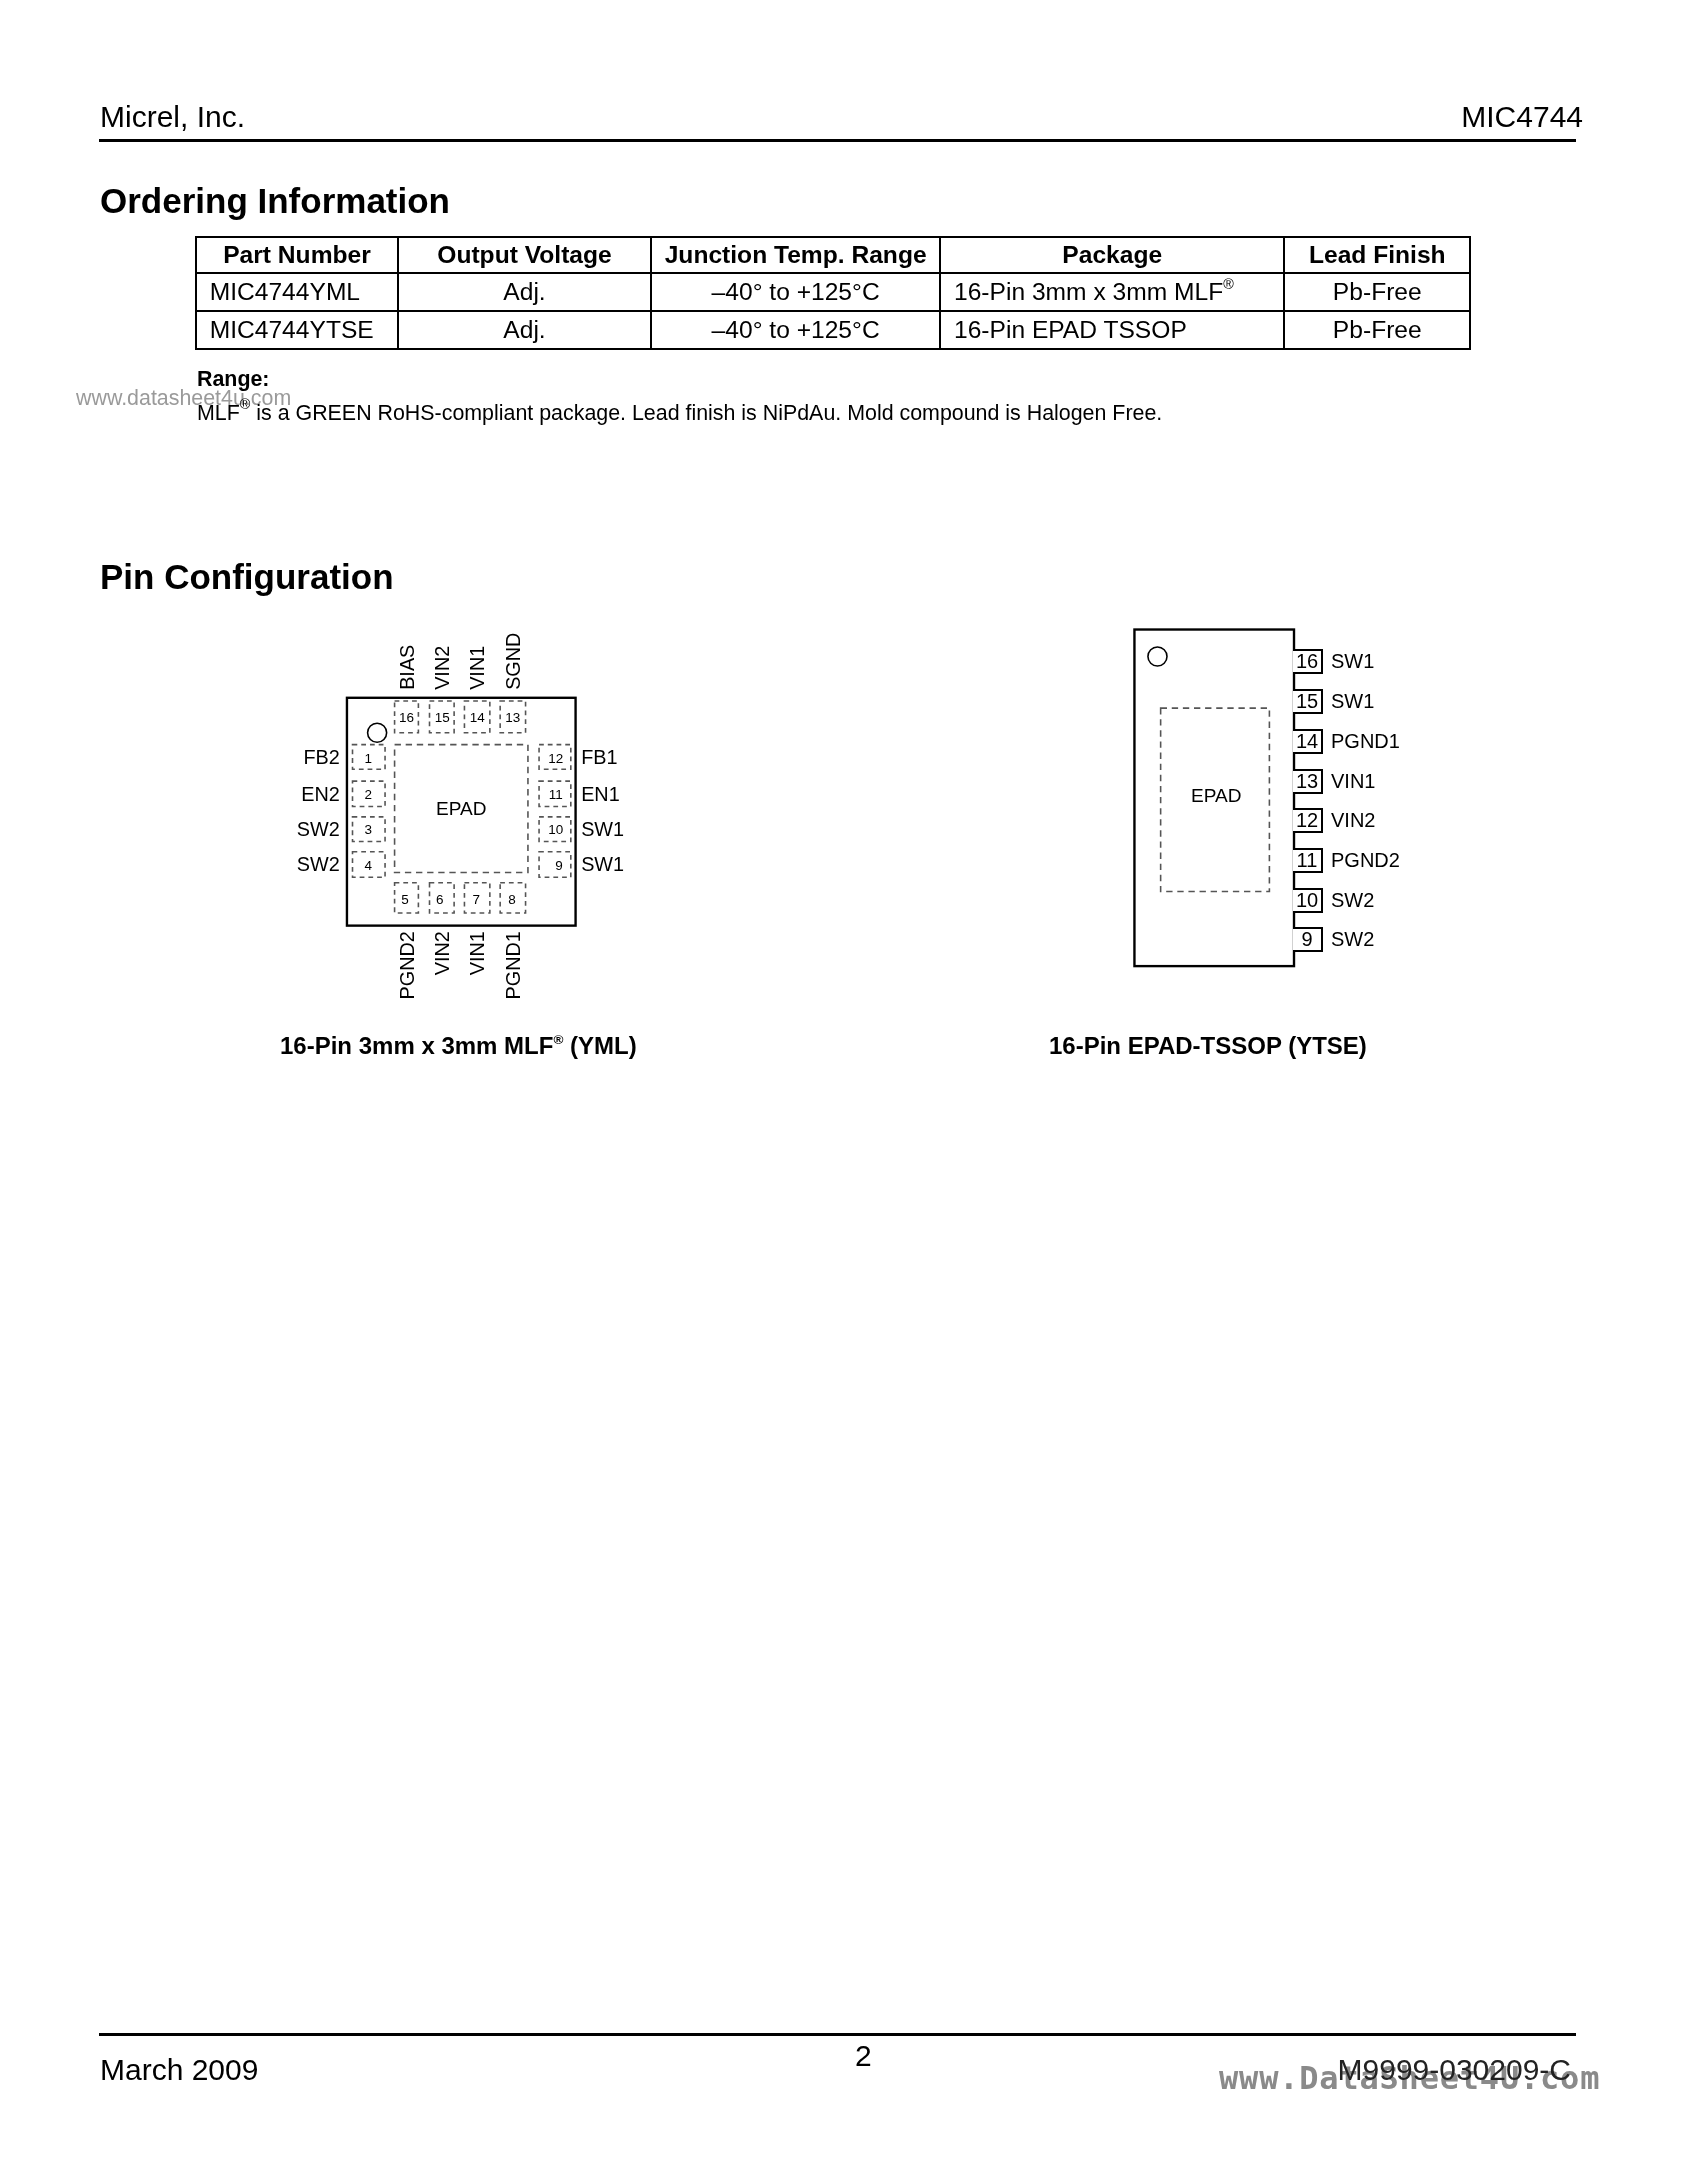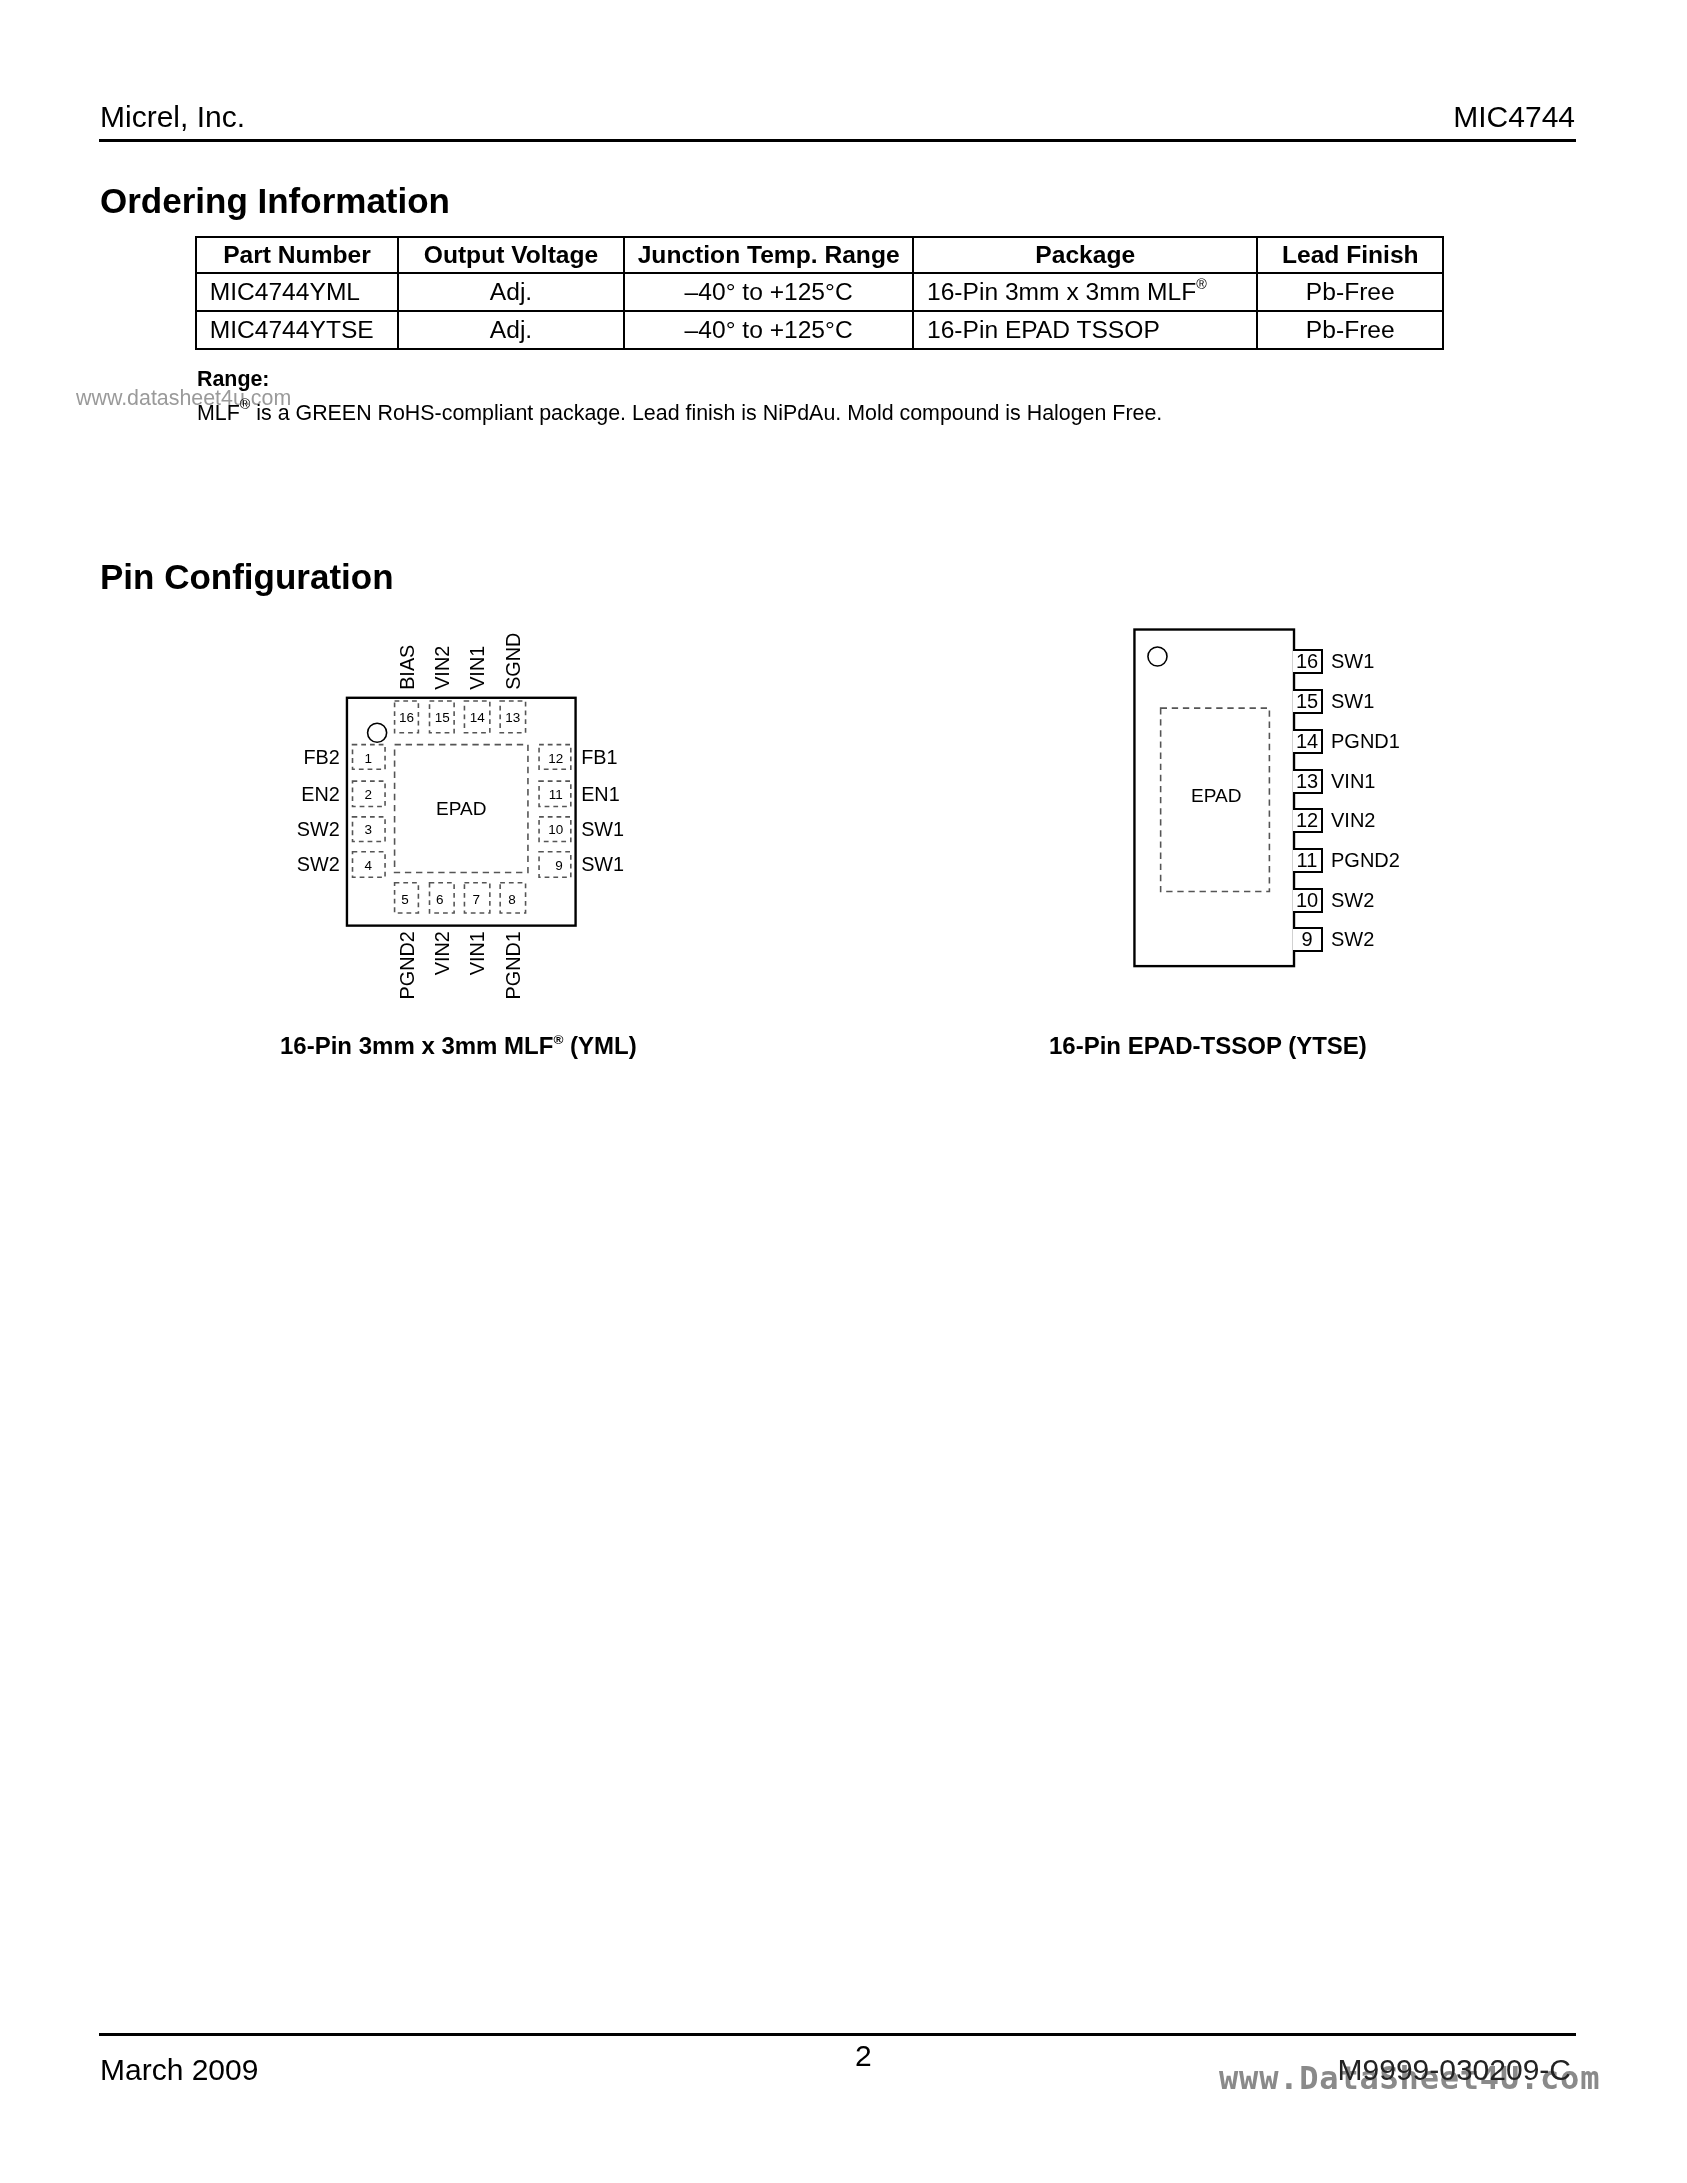--- a/index.html
+++ b/index.html
@@ -21,30 +21,30 @@
   .watermark { color:#9a9a9a; font-size:21.4px; white-space:nowrap; line-height:1; }
   .caption { font-size:24px; font-weight:bold; line-height:1; white-space:nowrap; }
   .footer-wm { color:#8a8a8a; font-size:32px; font-weight:bold; letter-spacing:0.8px;
                font-family:"DejaVu Sans Mono", monospace; white-space:nowrap; line-height:1; }
   svg text { font-family:"Liberation Sans", sans-serif; }
 </style>
 </head>
 <body>
 
 <div class="abs hdr-text" style="left:100px; top:102px;">Micrel, Inc.</div>
-<div class="abs hdr-text" style="right:112px; top:102px;margin-left:33px;">MIC4744</div>
+<div class="abs hdr-text" style="right:104px; top:102px;margin-left:33px;">MIC4744</div>
 <div class="rule" style="top:139px;"></div>
 
 <div class="abs h2" style="left:100px; top:183px;">Ordering Information</div>
 
 <table class="order">
   <thead>
     <tr>
       <th style="width:202px; box-sizing:border-box;">Part Number</th>
-      <th style="width:226px; box-sizing:border-box;">Output Voltage</th>
+      <th style="width:253px; box-sizing:border-box;">Output Voltage</th>
       <th style="width:284px; box-sizing:border-box;">Junction Temp. Range</th>
       <th style="width:344px; box-sizing:border-box;">Package</th>
       <th style="width:186px; box-sizing:border-box;">Lead Finish</th>
     </tr>
   </thead>
   <tbody>
     <tr>
       <td class="left">MIC4744YML</td>
       <td>Adj.</td>
       <td>–40° to +125°C</td>

